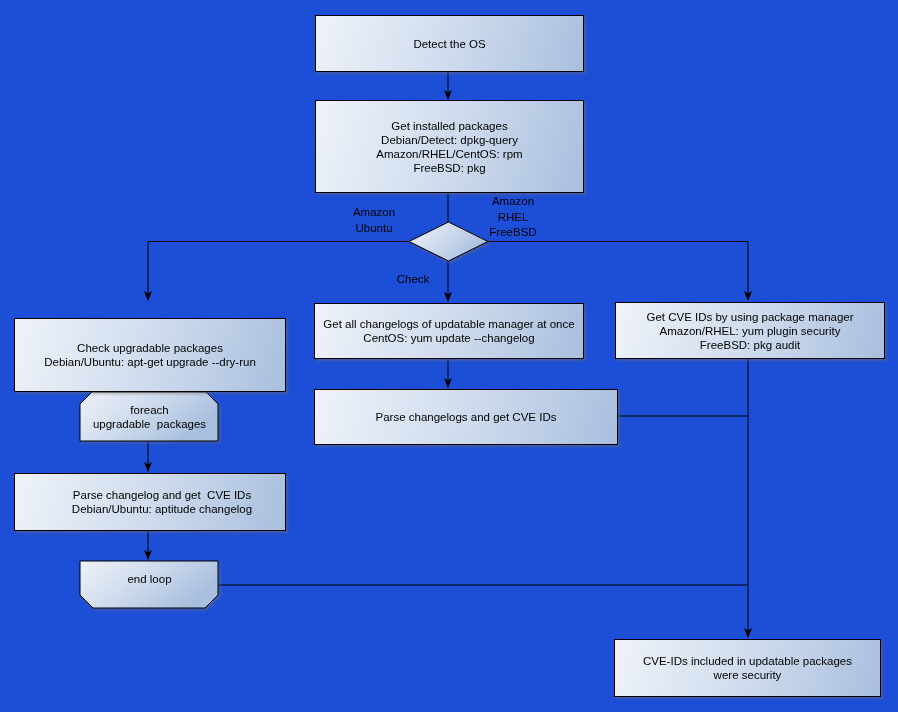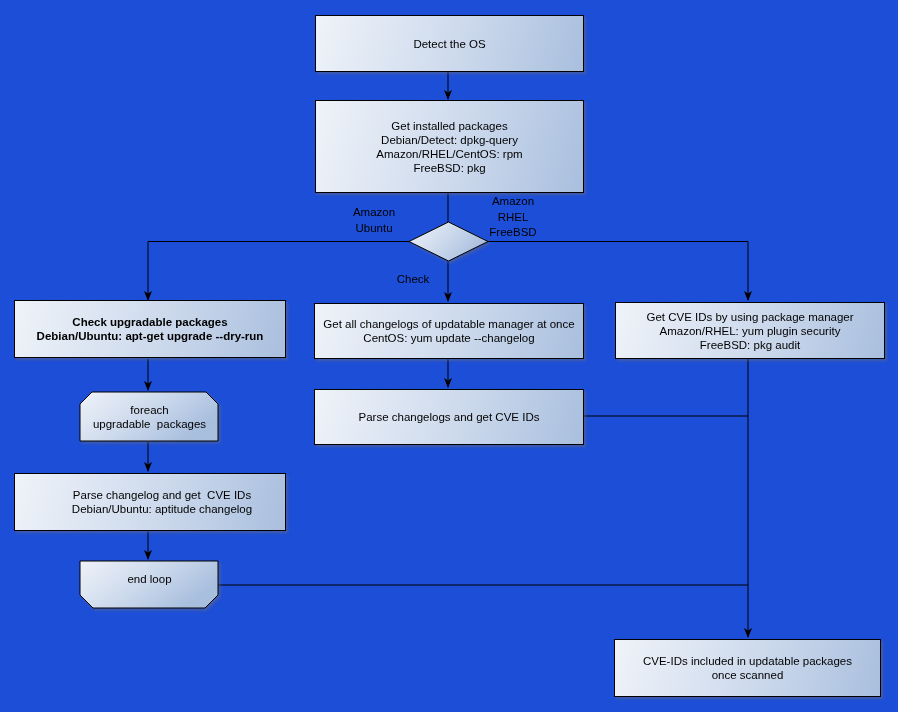--- a/index.html
+++ b/index.html
@@ -54,24 +54,24 @@
     position: absolute;
     text-align: center;
     white-space: pre;
     font-size: 11.5px;
     line-height: 15.5px;
     color: #000000;
   }
   
   #n-detect     { left: 315px; top:  15px; width: 269px; height: 57px; }
   #n-installed  { left: 315px; top: 100px; width: 269px; height: 93px; }
-  #n-check      { left:  14px; top: 300px; width: 272px; height: 58px; font-weight: bold; }
+  #n-check      { left:  14px; top: 318px; width: 272px; height: 74px; }
   #n-parseleft  { left:  14px; top: 473px; width: 272px; height: 58px; padding-left: 24px; }
   #n-changelogs { left: 314px; top: 303px; width: 270px; height: 56px; }
-  #n-parsemid   { left: 314px; top: 389px; width: 270px; height: 56px; }
+  #n-parsemid   { left: 314px; top: 389px; width: 304px; height: 56px; }
   #n-cveright   { left: 615px; top: 302px; width: 270px; height: 57px; }
   #n-scanned    { left: 614px; top: 639px; width: 267px; height: 58px; }
   #t-foreach    { left:  80px; top: 392px; width: 139px; height: 50px; }
   #t-endloop    { left:  80px; top: 561px; width: 139px; height: 36px; }
   #lbl-debian   { left: 340px; top: 205px; width: 68px; }
   #lbl-amazon   { left: 482px; top: 194px; width: 62px; }
   #lbl-centos   { left: 382px; top: 272px; width: 62px; }
 </style>
 </head>
 <body>
@@ -128,21 +128,21 @@
   <div class="node" id="n-changelogs">Get all changelogs of updatable manager at once
 CentOS: yum update --changelog</div>
 
   <div class="node" id="n-parsemid">Parse changelogs and get CVE IDs</div>
 
   <div class="node" id="n-cveright">Get CVE IDs by using package manager
 Amazon/RHEL: yum plugin security
 FreeBSD: pkg audit</div>
 
   <div class="node" id="n-scanned">CVE-IDs included in updatable packages
-once scanned</div>
+were security</div>
 
   <div class="overlay-text" id="t-foreach">foreach
 upgradable  packages</div>
 
   <div class="overlay-text" id="t-endloop">end loop</div>
 
   <div class="edge-label" id="lbl-debian">Amazon
 Ubuntu</div>
 
   <div class="edge-label" id="lbl-amazon">Amazon

